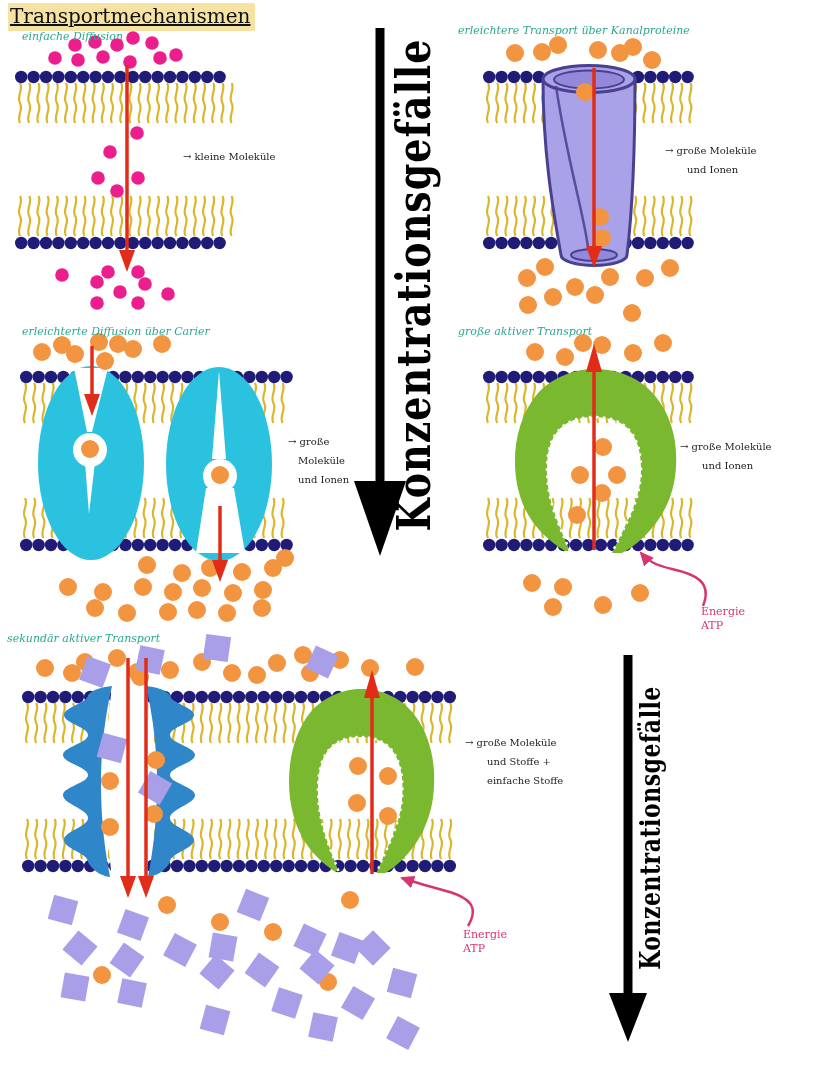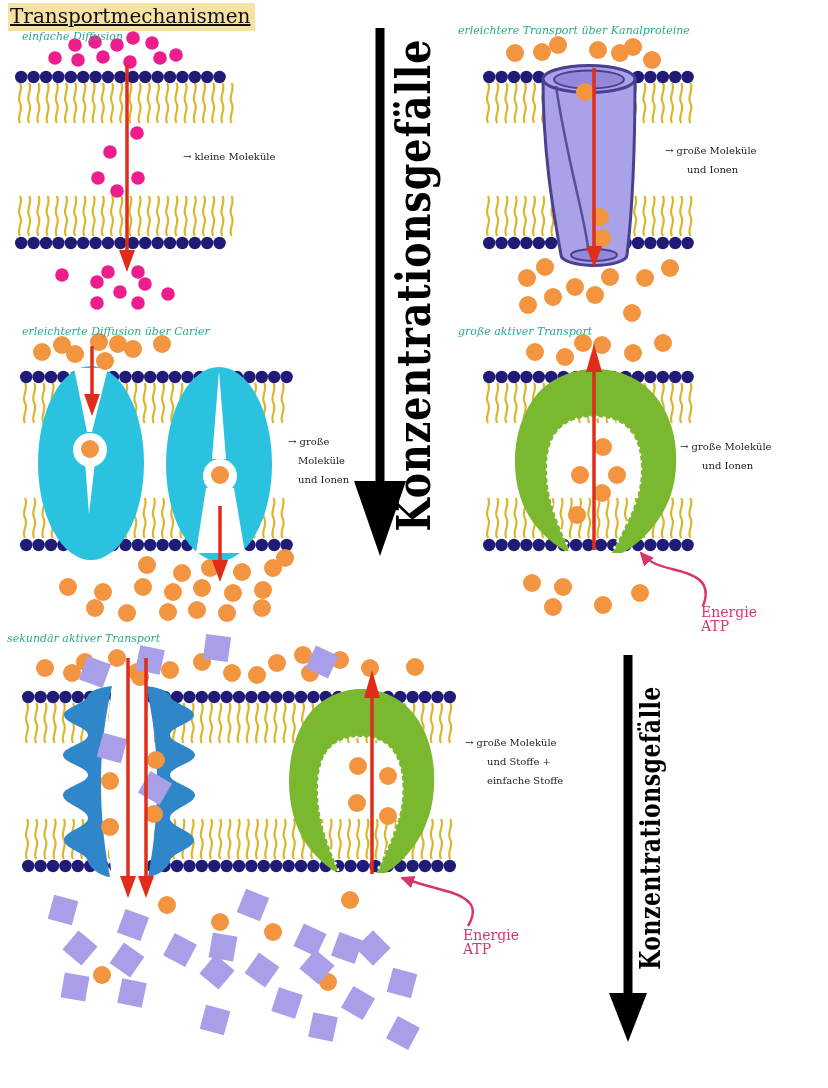--- a/index.html
+++ b/index.html
@@ -5,21 +5,21 @@
   html,body{margin:0;padding:0}
   body{width:828px;height:1088px;position:relative;background:#fff;font-family:"DejaVu Serif",serif;overflow:hidden}
   #art{position:absolute;left:0;top:0}
   .overlay{position:absolute;left:0;top:0;width:828px;height:1088px}
   .title{position:absolute;left:8px;top:3px;padding:1px 5px 3px 2px;background:var(--highlight);color:#111;font-size:20px;text-decoration:underline;white-space:nowrap}
   .sec-label{position:absolute;font-style:italic;color:var(--teal);font-size:11px;white-space:nowrap}
   .note{position:absolute;font-size:10px;color:var(--ink);line-height:19px;white-space:nowrap}
   .note span{display:block}
   .note span.ind{padding-left:22px}
   .note span.ind10{padding-left:10px}
-  .energy{position:absolute;color:var(--atp);font-size:14px;line-height:14px;white-space:nowrap}
+  .energy{position:absolute;color:var(--atp);font-size:11px;line-height:14px;white-space:nowrap}
   .energy span{display:block}
   .grad{position:absolute;font-weight:bold;color:#000;white-space:nowrap;transform:translate(-50%,-50%) rotate(-90deg) scaleY(1.25)}
   #grad1{left:413px;top:285px;font-size:38px;letter-spacing:1px}
   #grad2{left:650px;top:828px;font-size:22px;letter-spacing:0.5px}
 </style>
 </head>
 <body>
 
 <svg id="art" width="828" height="1088" viewBox="0 0 828 1088">
   <defs>

